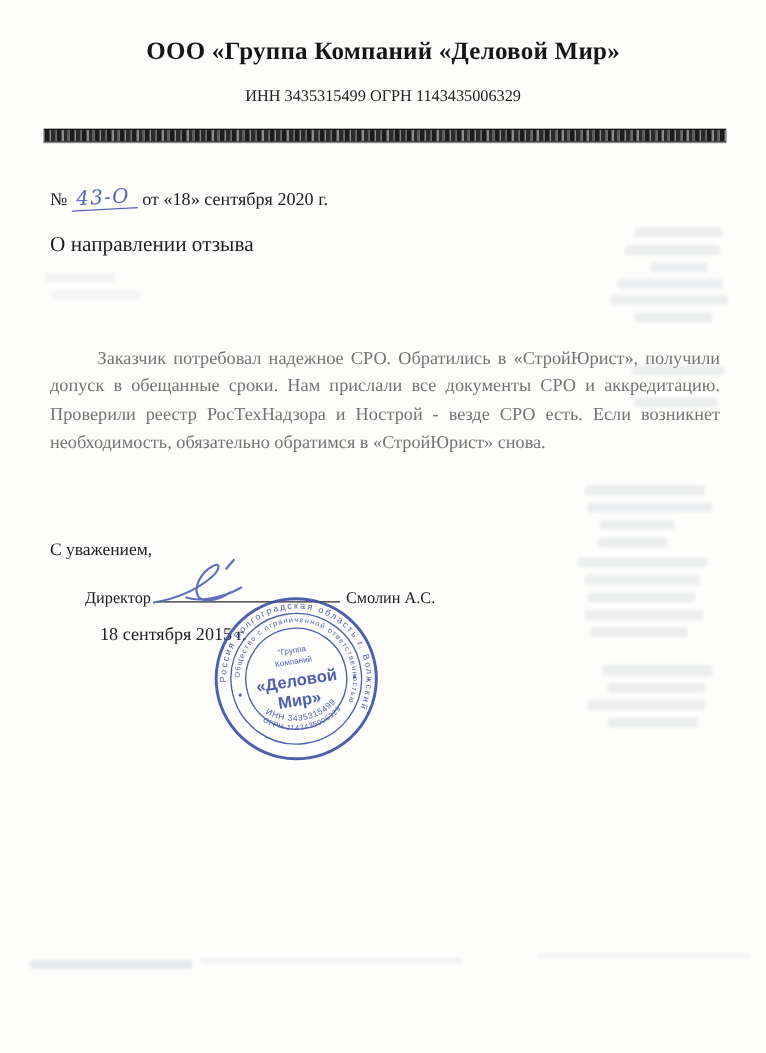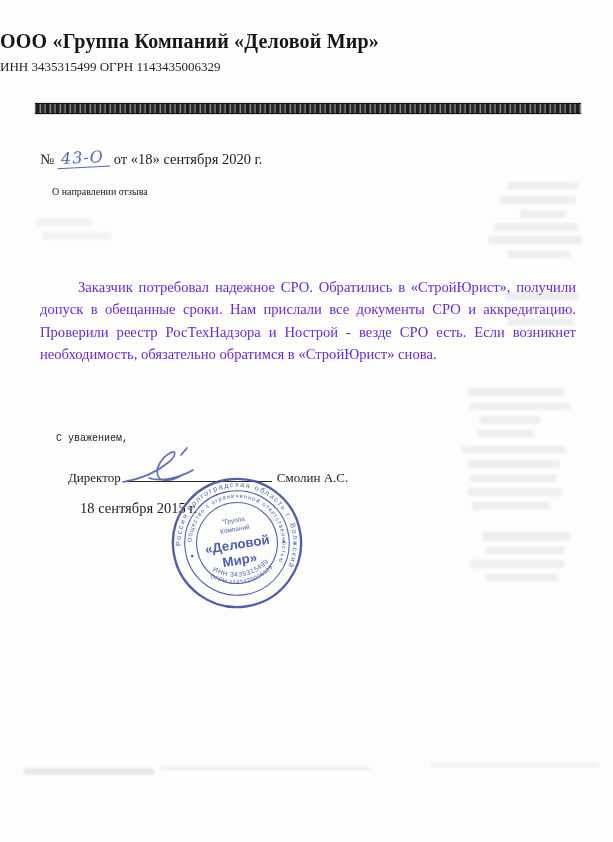--- a/index.html
+++ b/index.html
@@ -2,51 +2,51 @@
 <html><head>
 <meta charset="utf-8">
 <style>
   html,body{margin:0;padding:0;background:#e8e8e6;}
   .page{
     position:relative;width:613px;height:842px;margin:0 auto;
     background:#fdfdfb;overflow:hidden;
     font-family:"Liberation Serif","DejaVu Serif",serif;color:#1c1c1e;
   }
   
-  .hdr{position:absolute;left:0;top:30px;width:613px;}
+  .hdr{position:absolute;left:0;top:30px;width:613px;text-align:center;}
   .hdr-title{font-size:20px;font-weight:bold;letter-spacing:.2px;color:#161618;}
   .hdr-addr{font-size:13px;margin-top:5px;color:#222;}
-  .hdr-reg{font-size:13px;margin-top:6px;color:#222;}
+  .hdr-reg{font-size:13px;margin-top:16px;color:#222;}
   
   .divider{
     position:absolute;left:35px;top:103px;width:546px;height:9px;
     background:
       repeating-linear-gradient(90deg, rgba(255,255,255,.35) 0 1px, rgba(255,255,255,0) 1px 5px),
       repeating-linear-gradient(90deg,#1d1d1d 0 4px,#4e4e4e 4px 6px,#2b2b2b 6px 9px,#5a5a5a 9px 10px);
     border-top:1px solid #141414;border-bottom:1px solid #141414;
     box-shadow:0 0 1px rgba(0,0,0,.6);
   }
   
   .refline{position:absolute;left:40px;top:149px;width:535px;font-size:14.5px;}
   .hand{
     display:inline-block;color:#5565b8;font-style:italic;font-size:16px;
     font-family:"DejaVu Serif","Liberation Serif",serif;
     border-bottom:1.4px solid #5565b8;padding:0 6px 0 4px;margin:0 4px 0 3px;
     transform:rotate(-3deg) translateY(-1px);letter-spacing:1px;
   }
   .recipient{position:absolute;right:38px;top:151px;font-size:14.5px;}
-  .subject{position:absolute;left:40px;top:186px;font-size:10px;margin-left:12px;}
+  .subject{position:absolute;left:40px;top:186px;font-size:17px;}
   
   .bodytext{
     position:absolute;left:40px;top:276px;width:536px;
     font-size:14.6px;line-height:22.4px;text-align:justify;text-indent:38px;
-    color:#6d28d9;
+    color:#737373;
   }
   
-  .closing{position:absolute;left:56px;top:433px;font-size:10px;font-family:Liberation Mono, monospace;}
+  .closing{position:absolute;left:40px;top:433px;font-size:14px;}
   .sigrow{position:absolute;left:40px;top:466px;font-size:13px;white-space:nowrap;margin-left:28px;}
   .sig-line{display:inline-block;width:146px;border-bottom:1.2px solid #2a2a2c;height:15px;margin:0 5px;}
   .sigdate{position:absolute;left:40px;top:500px;font-size:14.5px;margin-left:40px;}
   .autograph{position:absolute;left:121px;top:445px;pointer-events:none;}
   
   .stamp{
     position:absolute;left:168px;top:474px;width:138px;height:138px;
     transform:rotate(-9deg);opacity:.9;pointer-events:none;
   }
   

